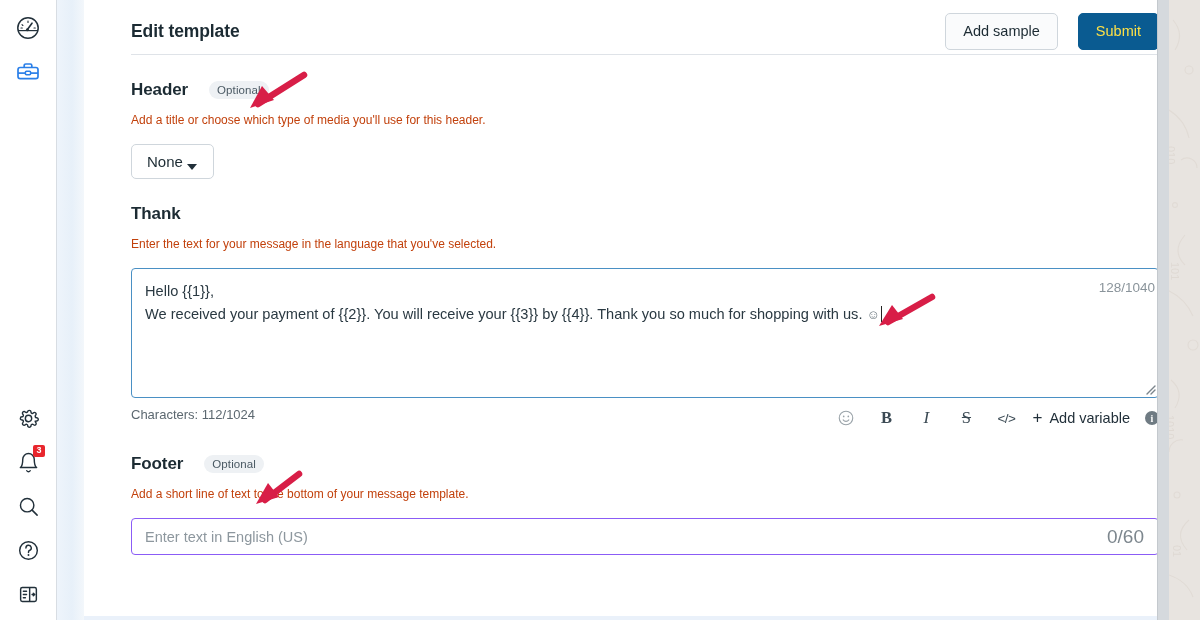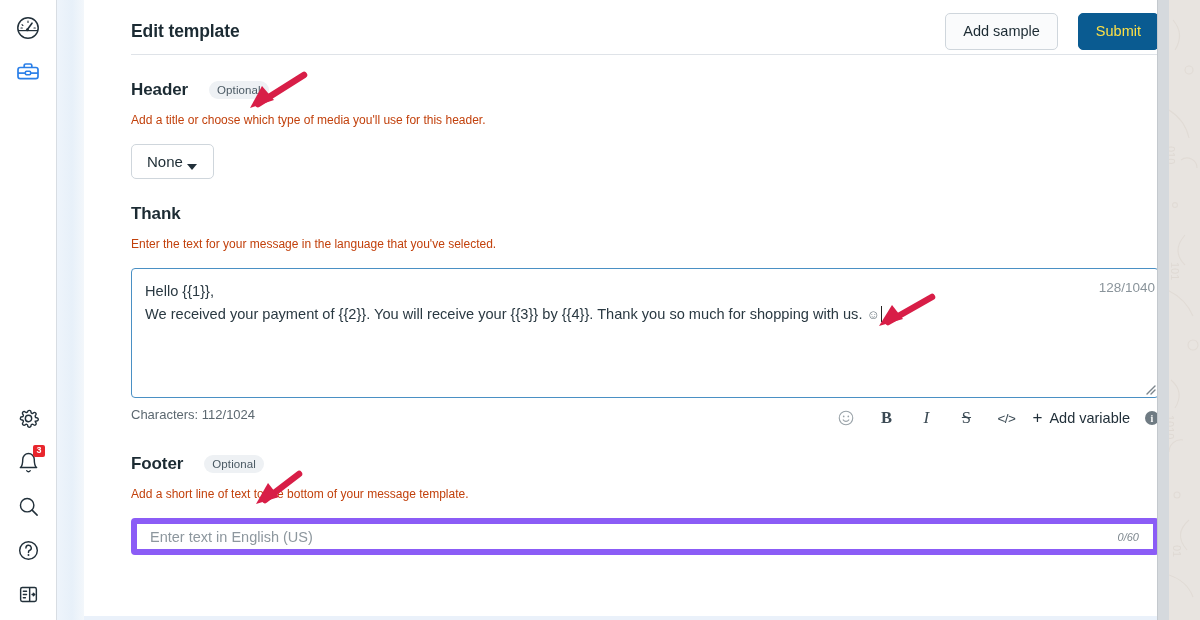--- a/index.html
+++ b/index.html
@@ -258,31 +258,31 @@
     font-size: 10px;
     font-weight: bold;
     display: flex; align-items: center; justify-content: center;
     font-family: "Liberation Serif", serif;
     cursor: pointer;
   }
 
   
   .footer-input {
     margin-top: 14px;
-    border: 6px solid #8b5cf6;
+    border: 1px solid #8b5cf6;
     border-radius: 4px;
     height: 37px;
     display: flex;
     align-items: center;
     justify-content: space-between;
     padding: 0 14px 0 13px;
     background: #fff;
   }
   .footer-ph { font-size: 14.5px; color: #8d979e; }
-  .footer-count { font-size: 11px; color: #7d878e; font-style: italic; }
+  .footer-count { font-size: 19px; color: #7d878e; }
 
   
   .right-edge {
     position: absolute;
     top: 0; right: 0;
     width: 43px; height: 620px;
     display: flex;
   }
   .scroll-strip {
     width: 12px; height: 620px;

